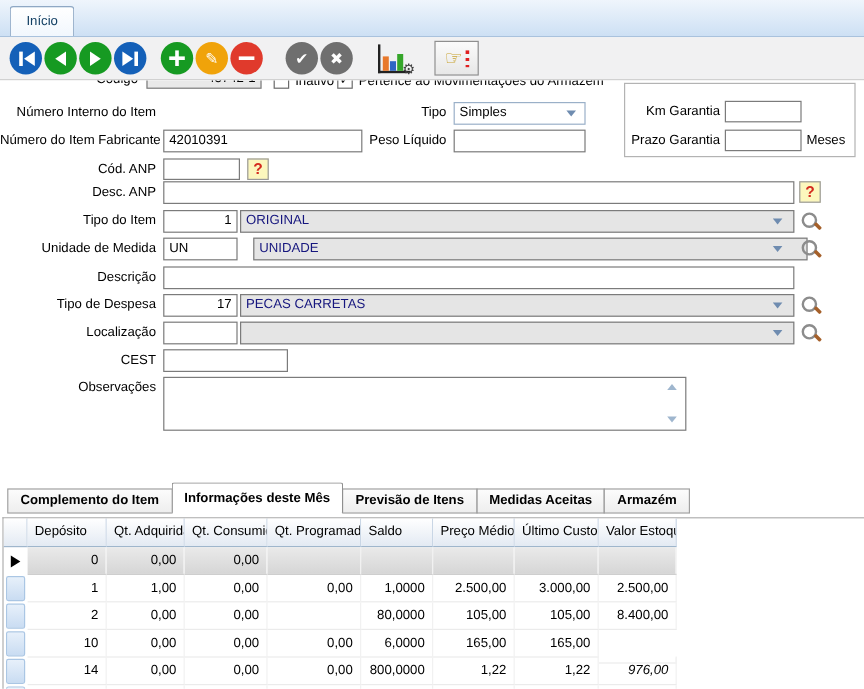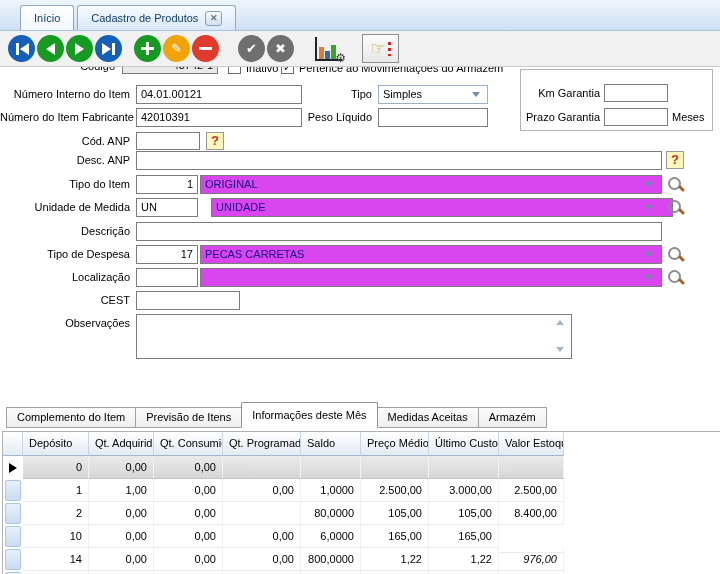--- a/index.html
+++ b/index.html
@@ -2,21 +2,21 @@
 <html lang="pt-BR"><head>
 <meta charset="utf-8">
 <style>
   * { margin:0; padding:0; box-sizing:border-box; }
   html,body { width:720px; height:574px; overflow:hidden; background:#fff;
     font-family:"Liberation Sans", sans-serif; font-size:11px; color:#000; }
 
   
   #titlebar { position:absolute; top:0; left:0; width:720px; height:31px;
     background:linear-gradient(#eff5fc,#cde0f4); border-bottom:1px solid #a9c2dd;
-    display:flex; align-items:flex-end; padding-left:20px; }
+    display:flex; align-items:flex-end; padding-left:8px; }
   .ttab { display:flex; align-items:center; gap:7px; padding:0 13px; height:25px;
     border:1px solid #8fa8c4; border-bottom:none; border-radius:3px 3px 0 0;
     color:#123f63; white-space:nowrap; margin-right:3px; }
   .ttab.t-inicio { background:linear-gradient(#ffffff,#f1f7fd); }
   .ttab.t-cadastro { background:linear-gradient(#f8fbff,#d8e7f8); }
   .tclose { width:17px; height:15px; border:1px solid #8aa0b8; border-radius:3px;
     background:linear-gradient(#f5f9fc,#d2dfee); color:#5c6f85; font-size:9px;
     font-weight:bold; display:flex; align-items:center; justify-content:center; }
 
   
@@ -49,21 +49,21 @@
     justify-content:center; margin-left:20px; }
   .hand { color:#c9a432; font-size:17px; line-height:1; }
   .red-dots { width:3px; height:14px; margin-left:2px;
     background:repeating-linear-gradient(#e02020 0 3px, transparent 3px 6px); }
 
   
   #form { position:absolute; top:67px; left:0; width:720px; height:334px; overflow:hidden; background:#fff; }
   .flabel { position:absolute; text-align:right; white-space:nowrap; }
   .tfield { position:absolute; border:1px solid #7b7b7b; background:#fff;
     padding:2px 4px; white-space:nowrap; overflow:hidden; }
-  .yellow { background:#d946ef; }
+  .yellow { background:#e5e5e5; }
   .readonly { background:#e9e9e9; }
   .tnum { text-align:right; }
   .combo-text { color:#16167e; }
   .chev { position:absolute; width:0; height:0; border-left:4px solid transparent;
     border-right:4px solid transparent; border-top:5px solid #6f8cb0; }
   .mag { position:absolute; width:18px; height:18px; }
   .mag::before { content:""; position:absolute; left:2px; top:2px; width:9px; height:9px;
     border:2px solid #8c8c8c; border-radius:50%; }
   .mag::after { content:""; position:absolute; left:12px; top:12px; width:7px; height:3px;
     background:#a5602a; transform:rotate(45deg); border-radius:1px; }
@@ -72,21 +72,21 @@
     text-align:center; line-height:16px; }
   .cb { position:absolute; width:13px; height:13px; border:1px solid #6b6b6b;
     background:#fff; font-size:11px; line-height:11px; text-align:center; color:#111; }
   .gbox { position:absolute; border:1px solid #b3b3b3; }
   .sarr { position:absolute; width:0; height:0; border-left:4px solid transparent; border-right:4px solid transparent; }
   .sarr.up { border-bottom:5px solid #9fb6ce; }
   .sarr.dn { border-top:5px solid #9fb6ce; }
 
   
   #detail-tabs { position:absolute; top:401px; left:6px; right:0; height:27px;
-    display:flex; align-items:flex-end; }
+    display:flex; align-items:flex-end;font-weight:bold; }
   .dtab { height:21px; line-height:19px; padding:0 10px; white-space:nowrap;
     background:linear-gradient(#fcfcfc,#eeeeee); border:1px solid #a0a0a0; margin-right:-1px; }
   .dtab.active { height:26px; line-height:24px; background:#fff; border:1px solid #8f8f8f;
     border-bottom:1px solid #fff; border-radius:2px 2px 0 0; position:relative; z-index:2; }
 
   
   #grid { position:absolute; top:431px; left:2px; width:718px; height:143px;
     border-top:1px solid #b0b0b0; border-left:1px solid #b0b0b0; background:#fff; overflow:hidden; }
   .ghrow { display:flex; height:24px; }
   .ghcell { flex:none; background:linear-gradient(#ffffff,#e3eaf3);
@@ -104,24 +104,20 @@
     white-space:nowrap; overflow:hidden; }
   .grow.sel .gcell { background:linear-gradient(#eaeaea,#d6d6d6); border-bottom:1px solid #c2c2c2; }
 </style>
 </head>
 <body>
 
 <div id="titlebar">
   <div class="ttab t-inicio">
     <span>Início</span>
   </div>
-  <div class="ttab t-cadastro">
-    <span>Cadastro de Produtos</span>
-    <span class="tclose">✕</span>
-  </div>
 </div>
 
 <div id="toolbar">
   <div class="cbtn c-blue">
       <span class="vbar"></span>
       <span class="tri-l"></span>
     </div>
   <div class="cbtn c-green">
       <span class="tri-l"></span>
     </div>
@@ -172,21 +168,20 @@
   <div class="flabel" style="left:299px;width:260px;top:-5px;text-align:left">Pertence ao Movimentações do Armazém</div>
 
   <div class="gbox" style="left:520px;top:2px;width:193px;height:62px"></div>
   <div class="flabel" style="left:524px;width:76px;top:20px">Km Garantia</div>
   <div class="tfield" style="left:604px;top:17px;width:64px;height:18px"></div>
   <div class="flabel" style="left:524px;width:76px;top:44px">Prazo Garantia</div>
   <div class="tfield" style="left:604px;top:41px;width:64px;height:18px"></div>
   <div class="flabel" style="left:672px;width:44px;top:44px;text-align:left">Meses</div>
 
   <div class="flabel" style="left:0;width:130px;top:21px">Número Interno do Item</div>
-  <div class="tfield" style="left:136px;top:18px;width:166px;height:19px">04.01.00121</div>
   <div class="flabel" style="left:292px;width:80px;top:21px">Tipo</div>
   <div class="tfield" style="left:378px;top:18px;width:110px;height:19px;border-color:#9ab0c8">Simples</div>
   <span class="chev" style="left:472px;top:25px"></span>
 
   <div class="flabel" style="left:0;width:130px;top:44px">Número do Item Fabricante</div>
   <div class="tfield" style="left:136px;top:41px;width:166px;height:19px">42010391</div>
   <div class="flabel" style="left:292px;width:80px;top:44px">Peso Líquido</div>
   <div class="tfield" style="left:378px;top:41px;width:110px;height:19px"></div>
 
   <div class="flabel" style="left:0;width:130px;top:68px">Cód. ANP</div>
@@ -228,22 +223,22 @@
   <div class="tfield" style="left:136px;top:224px;width:104px;height:19px"></div>
 
   <div class="flabel" style="left:0;width:130px;top:250px">Observações</div>
   <div class="tfield" style="left:136px;top:247px;width:436px;height:45px"></div>
   <span class="sarr up" style="left:556px;top:253px"></span>
   <span class="sarr dn" style="left:556px;top:280px"></span>
 </div>
 
 <div id="detail-tabs">
     <div class="dtab">Complemento do Item</div>
+    <div class="dtab active">Informações deste Mês</div>
     <div class="dtab">Previsão de Itens</div>
-    <div class="dtab active">Informações deste Mês</div>
     <div class="dtab">Medidas Aceitas</div>
     <div class="dtab">Armazém</div>
   </div>
 
 <div id="grid">
   <div class="ghrow" id="grid-header">
       <div class="ghcell" style="width: 20px;"></div>
       <div class="ghcell" style="width: 66px;">Depósito</div>
       <div class="ghcell" style="width: 65px;">Qt. Adquirida</div>
       <div class="ghcell" style="width: 69px;">Qt. Consumida</div>

